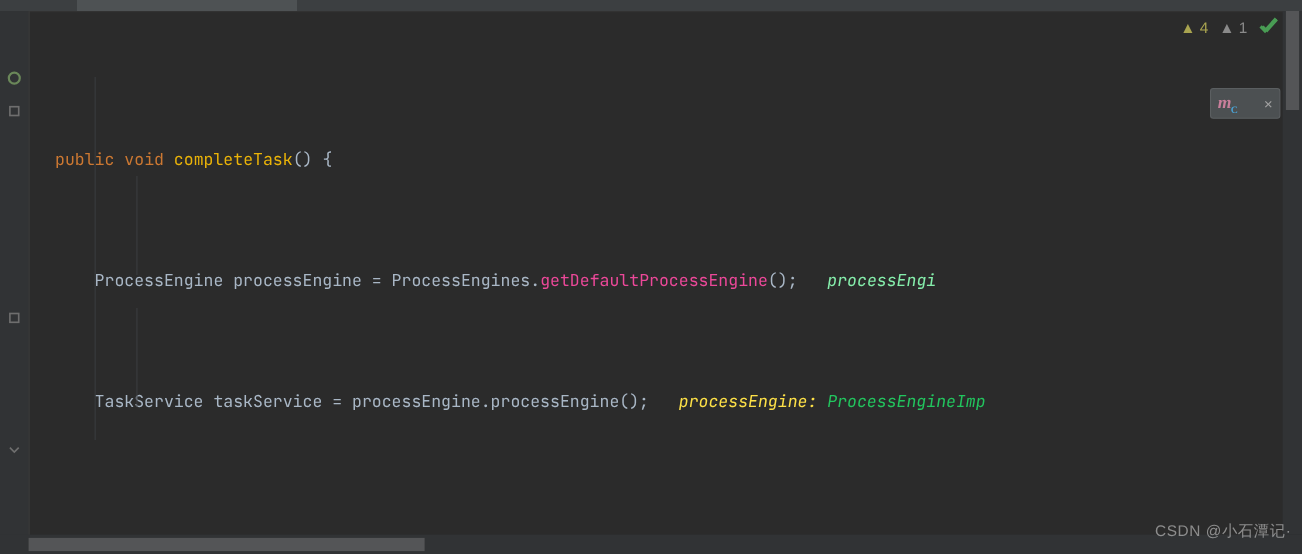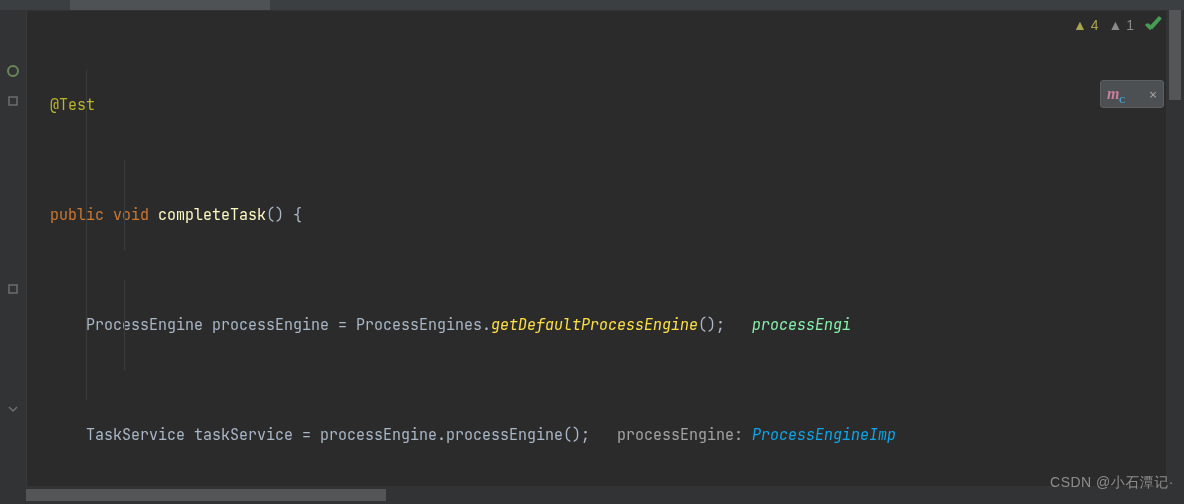--- a/index.html
+++ b/index.html
@@ -70,25 +70,25 @@
   .indent-guide {
     position: absolute;
     top: 0;
     bottom: 0;
     border-left: 1px solid #3a3d3f;
   }
   
   .tok-anno { color: #bbb529; }
   .tok-kw   { color: #cc7832; margin-top: 23px; }
   .tok-id   { color: #a9b7c6; }
-  .tok-mname{ color: #fef9c3; }
-  .tok-method-italic { color: #fde047; font-style: italic; }
+  .tok-mname{ color: #eab308; }
+  .tok-method-italic { color: #ec4899; }
   .tok-hint { color: #86efac; font-style: italic; }
-  .tok-hint-name { color: #a3a3a3; }
-  .tok-hint-type { color: #0ea5e9; font-style: italic; }
+  .tok-hint-name { color: #fde047; font-style: italic; }
+  .tok-hint-type { color: #22c55e; font-style: italic; }
   .inspection-bar {
     position: absolute;
     right: 22px;
     top: 14px;
     display: flex;
     gap: 10px;
     align-items: center;
     font-size: 14px;
     font-family: sans-serif;
   }
@@ -202,21 +202,20 @@
     <div class="mark" style="top:392px">
       <svg viewBox="0 0 14 14">
           <path d="M3 5 L7 9 L11 5" fill="none" stroke="#6e6e6e" stroke-width="1.5"></path>
         </svg>
     </div>
   </div>
 
   <div class="code-area">
 
     
-    <div class="code-line"><span class="tok-anno">@Test</span></div>
 
     
     <div class="code-line"><span class="tok-kw">public</span> <span class="tok-kw">void</span> <span class="tok-mname">completeTask</span><span class="tok-id">() {</span></div>
 
     
     <div class="code-line">    <span class="tok-id">ProcessEngine processEngine = ProcessEngines.</span><span class="tok-method-italic">getDefaultProcessEngine</span><span class="tok-id">();</span>   <span class="tok-hint">processEngi</span></div>
 
     
     <div class="code-line">    <span class="tok-id">TaskService taskService = processEngine.processEngine();</span>   <span class="tok-hint-name">processEngine: </span><span class="tok-hint-type">ProcessEngineImp</span></div>
 

